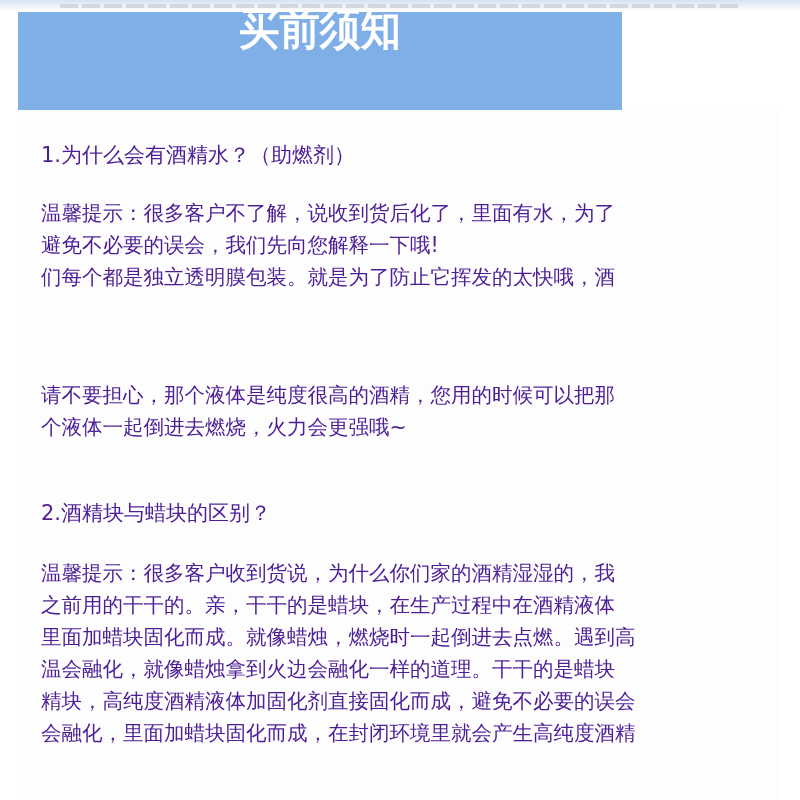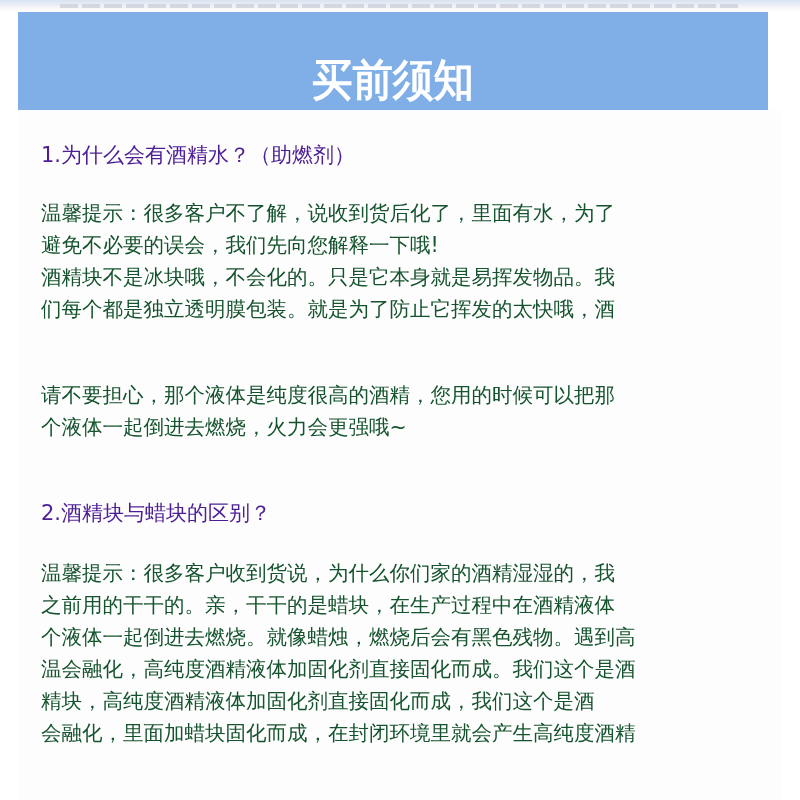--- a/index.html
+++ b/index.html
@@ -22,24 +22,24 @@
     }
     .top-strip .blur {
       position: absolute;
       left: 60px; right: 60px; top: 4px; height: 4px;
       background: repeating-linear-gradient(to right, #c9ccd6 0 18px, #eef0f4 18px 22px);
       opacity: 0.7;
     }
     .banner {
       position: absolute;
       left: 18px; top: 12px;
-      width: 750px; height: 98px;
+      width: 604px; height: 98px;
       background: #80aee6;
       display: flex;
-      align-items: flex-end;
+      align-items: flex-start;
       justify-content: center;
     }
     .banner-title {
       color: #ffffff;
       font-family: "DejaVu Sans", sans-serif;
       font-weight: bold;
       font-size: 44px;
       letter-spacing: 0px;
       transform: scaleX(0.92);
       margin-top: -12px;
@@ -55,21 +55,21 @@
       left: 41px;
       color: #4c1d95;
       font-size: 21px;
       line-height: 26px;
       white-space: nowrap;
     }
     .paragraph {
       position: absolute;
       left: 41px;
       width: 690px;
-      color: #14532d;
+      color: #4c1d95;
       font-size: 20.5px;
       line-height: 32px;
       margin: 0;
     }
     .paragraph .line {
       display: block;
       white-space: nowrap;
     }
   </style>
 </head>
@@ -83,31 +83,30 @@
   <div class="banner-title">买前须知</div>
 </div>
 
 <div class="content"></div>
 
 <div class="section-heading" style="top:142px;">1.为什么会有酒精水？（助燃剂）</div>
 
 <div class="paragraph" style="top:197px;">
   <span class="line">温馨提示：很多客户不了解，说收到货后化了，里面有水，为了</span>
   <span class="line">避免不必要的误会，我们先向您解释一下哦!</span>
-  <span class="line">酒精块不是冰块哦，不会化的。只是它本身就是易挥发物品。我</span>
   <span class="line">们每个都是独立透明膜包装。就是为了防止它挥发的太快哦，酒</span>
 </div>
 
 <div class="paragraph" style="top:379px;">
   <span class="line">请不要担心，那个液体是纯度很高的酒精，您用的时候可以把那</span>
   <span class="line">个液体一起倒进去燃烧，火力会更强哦~</span>
 </div>
 
 <div class="section-heading" style="top:500px;text-align:center;">2.酒精块与蜡块的区别？</div>
 
 <div class="paragraph" style="top:557px;">
   <span class="line">温馨提示：很多客户收到货说，为什么你们家的酒精湿湿的，我</span>
   <span class="line">之前用的干干的。亲，干干的是蜡块，在生产过程中在酒精液体</span>
-  <span class="line">个液体一起倒进去燃烧。就像蜡烛，燃烧后会有黑色残物。遇到高</span>
-  <span class="line">温会融化，高纯度酒精液体加固化剂直接固化而成。我们这个是酒</span>
-  <span class="line">精块，高纯度酒精液体加固化剂直接固化而成，我们这个是酒</span>
+  <span class="line">里面加蜡块固化而成。就像蜡烛，燃烧时一起倒进去点燃。遇到高</span>
+  <span class="line">温会融化，就像蜡烛拿到火边会融化一样的道理。干干的是蜡块</span>
+  <span class="line">精块，高纯度酒精液体加固化剂直接固化而成，避免不必要的误会</span>
   <span class="line">会融化，里面加蜡块固化而成，在封闭环境里就会产生高纯度酒精</span>
 </div>
 
 </body></html>

